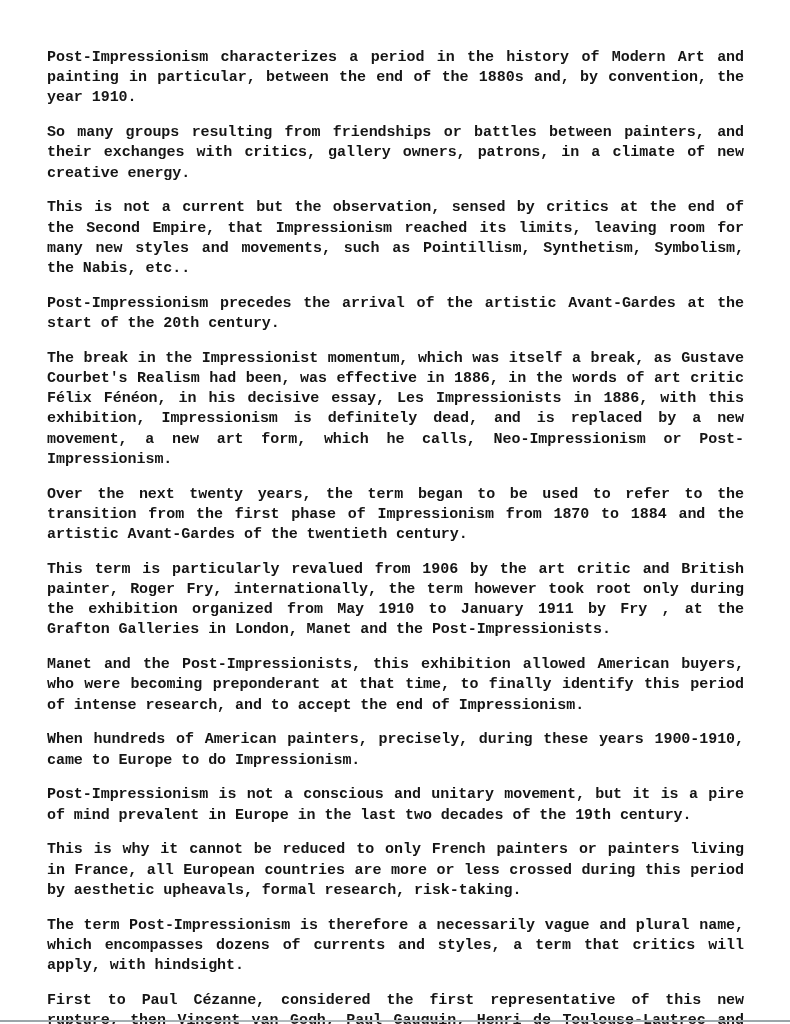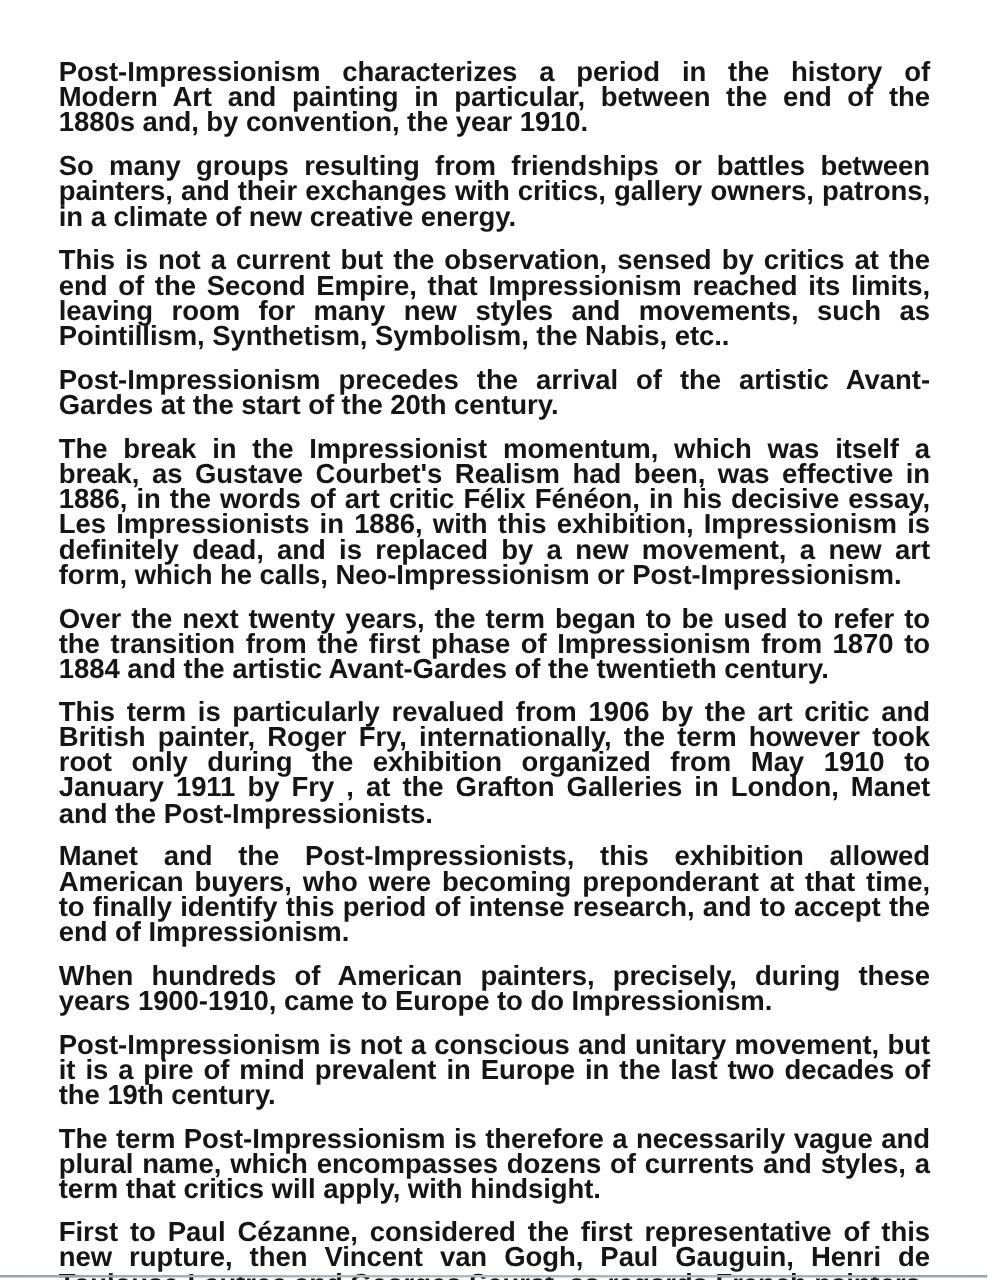--- a/index.html
+++ b/index.html
@@ -13,23 +13,23 @@
       position: relative;
       overflow: hidden;
     }
     .page {
       position: absolute;
       left: 47px;
       top: 48px;
       width: 697px;
     }
     .para {
-      font-family: Liberation Sans, sans-serif;
+      font-family: Liberation Mono, monospace;
       font-weight: bold;
-      font-size: 22px;
+      font-size: 15px;
       line-height: 20.2px;
       color: #151515;
       text-align: justify;
       margin: 0 0 14.6px 0;
       letter-spacing: -0.05px;
       hyphens: manual;
     }
     .bottom-edge {
       position: absolute;
       left: 0;
@@ -46,17 +46,18 @@
   <p class="para">Post-Impressionism characterizes a period in the history of Modern Art and painting in particular, between the end of the 1880s and, by convention, the year 1910.</p>
   <p class="para">So many groups resulting from friendships or battles between painters, and their ex­changes with critics, gallery owners, patrons, in a climate of new creative energy.</p>
   <p class="para">This is not a current but the observation, sensed by critics at the end of the Second Em­pire, that Impressionism reached its limits, leaving room for many new styles and movements, such as Pointillism, Synthetism, Symbolism, the Nabis, etc..</p>
   <p class="para">Post-Impressionism precedes the arrival of the artistic Avant-Gardes at the start of the 20th century.</p>
   <p class="para">The break in the Impressionist momentum, which was itself a break, as Gustave Cour­bet's Realism had been, was effective in 1886, in the words of art critic Félix Fénéon, in his decisive essay, Les Impressionists in 1886, with this exhibition, Impressionism is defi­nitely dead, and is replaced by a new movement, a new art form, which he calls, Neo-Impressionism or Post-Impressionism.</p>
   <p class="para">Over the next twenty years, the term began to be used to refer to the transition from the first phase of Impressionism from 1870 to 1884 and the artistic Avant-Gardes of the twentieth century.</p>
   <p class="para">This term is particularly revalued from 1906 by the art critic and British painter, Roger Fry, internationally, the term however took root only during the exhibition organized from May 1910 to January 1911 by Fry , at the Grafton Galleries in London, Manet and the Post-Impressionists.</p>
   <p class="para">Manet and the Post-Impressionists, this exhibition allowed American buyers, who were becoming preponderant at that time, to finally identify this period of intense research, and to accept the end of Impressionism.</p>
   <p class="para">When hundreds of American painters, precisely, during these years 1900-1910, came to Europe to do Impressionism.</p>
   <p class="para">Post-Impressionism is not a conscious and unitary movement, but it is a pire of mind prevalent in Europe in the last two decades of the 19th century.</p>
+  <p class="para">This is why it cannot be reduced to only French painters or painters living in France, all European countries are more or less crossed during this period by aesthetic upheavals, formal research, risk-taking.</p>
   <p class="para">The term Post-Impressionism is therefore a necessarily vague and plural name, which en­compasses dozens of currents and styles, a term that critics will apply, with hindsight.</p>
   <p class="para">First to Paul Cézanne, considered the first representative of this new rupture, then Vin­cent van Gogh, Paul Gauguin, Henri de Toulouse-Lautrec and Georges Seurat, as re­gards French painters.</p>
 </div>
 
 <div class="bottom-edge"></div>
 
 </body></html>

